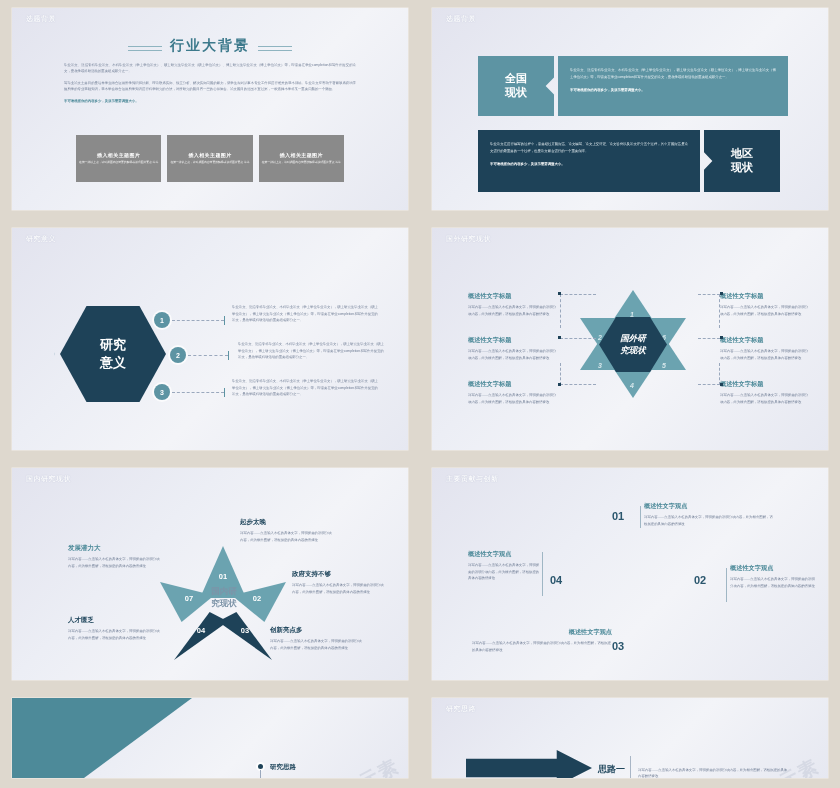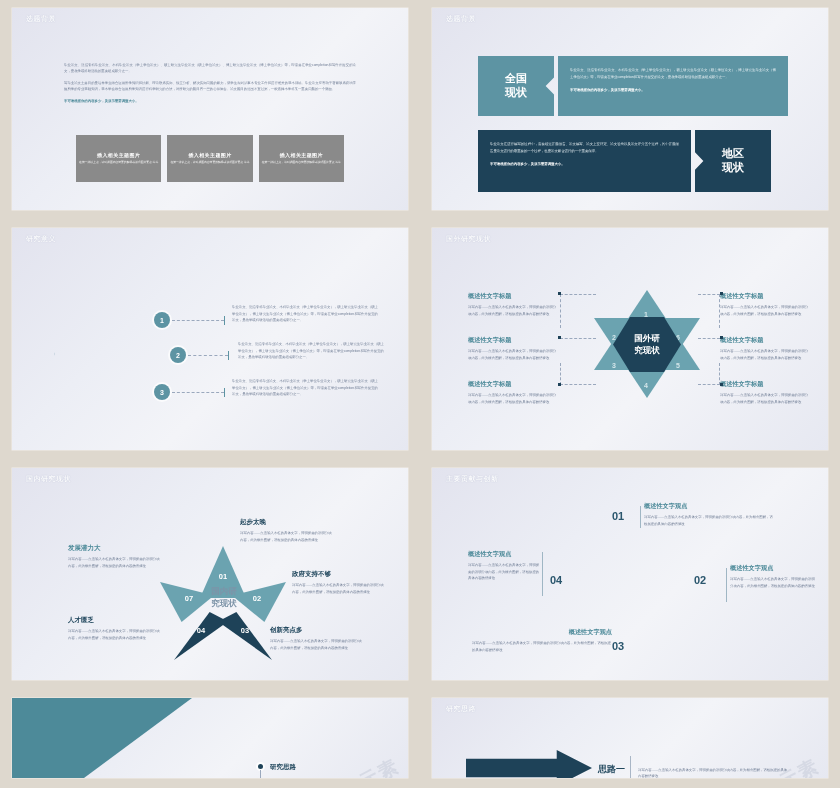--- a/index.html
+++ b/index.html
@@ -61,21 +61,21 @@
   .s1-box {
     flex: 1; height: 47px; background: #8a8a8a;
     display: flex; flex-direction: column; align-items: center; justify-content: center;
     color: #ffffff;
   }
   .s1-box-t { font-size: 5px; font-weight: bold; letter-spacing: 0.4px; }
   .s1-box-s { font-size: 2.8px; line-height: 1.7; text-align: center; margin-top: 2px; opacity: .92; }
   
   .s2-row { position: absolute; display: flex; align-items: stretch; }
   .s2-row-a { top: 48px; left: 46px; right: 40px; height: 60px; }
-  .s2-row-b { top: 122px; left: 46px; right: 57px; height: 62px; }
+  .s2-row-b { top: 122px; left: 46px; right: 48px; height: 62px; }
   .s2-tag {
     width: 76px; display: flex; align-items: center; justify-content: center;
     color: #fff; font-size: 11px; font-weight: bold; line-height: 1.25;
     text-align: right; position: relative;
   }
   .s2-tag.teal { background: #5d94a3; clip-path: polygon(0 0,100% 0,100% 36%,100% 36%,89% 50%,100% 64%,100% 100%,0 100%); }
   .s2-tag.navy { background: #1e4258; clip-path: polygon(0 0,100% 0,100% 100%,0 100%,0 64%,11% 50%,0 36%); }
   .s2-panel { flex: 1; padding: 11px 12px; }
   .s2-panel.teal { background: #5d94a3; margin-left: 4px; }
   .s2-panel.navy { background: #1e4258; margin-right: 4px; }
@@ -98,21 +98,21 @@
     position: absolute; width: 16px; height: 16px; border-radius: 50%;
     background: #5d94a3; color: #fff; font-size: 7px; font-weight: bold;
     display: flex; align-items: center; justify-content: center;
     box-shadow: 0 0 0 2px rgba(255,255,255,.7);
   }
   .s3-dash { position: absolute; height: 0; border-top: 0.6px dashed #9aa8bd; }
   .s3-txt { position: absolute; width: 146px; }
   .s3-txt p { font-size: 3.4px; line-height: 1.95; color: #6d7b93; text-align: justify; }
   .s3-tick { position: absolute; width: 0; height: 9px; border-left: 1.2px solid #5d94a3; }
   
-  .star6 { position: absolute; left: 162px; top: 62px; width: 106px; height: 108px; }
+  .star6 { position: absolute; left: 148px; top: 62px; width: 106px; height: 108px; font-style: italic; }
   .tri-up, .tri-dn { position: absolute; left: 0; width: 106px; height: 80px; background: #6ba3b0; }
   .tri-up { top: 0; clip-path: polygon(50% 0,100% 100%,0 100%); }
   .tri-dn { bottom: 0; clip-path: polygon(0 0,100% 0,50% 100%); }
   .hex-core {
     position: absolute; left: 19px; top: 27px; width: 68px; height: 55px;
     background: #1e4258;
     clip-path: polygon(25% 0,75% 0,100% 50%,75% 100%,25% 100%,0 50%);
     display: flex; align-items: center; justify-content: center;
     color: #fff; font-size: 8.5px; font-weight: bold; line-height: 1.4; text-align: center;
   }
@@ -168,20 +168,23 @@
 </style>
 </head>
 <body>
 
 <div class="grid">
 
   <div class="cell">
     <div class="slide">
       <div class="hdr">选题背景</div>
 
+      <div class="s1-title-wrap">
+        <span class="s1-title">行业大背景</span>
+      </div>
 
       <div class="s1-body">
         <div class="s1-p">毕业论文、泛指专科毕业论文、本科毕业论文（学士学位论文）、硕士研究生毕业论文（硕士学位论文）、博士研究生毕业论文（博士学位论文）等，即需要在学业completion和写作并提交的论文，是教学或科研活动的重要组成部分之一。</div>
         <div class="s1-p">写毕业论文主要目的是培养学生综合运用所学知识和技能、理论联系实际、独立分析、解决实际问题的能力，使学生得到从事本专业工作和进行相关的基本训练。毕业论文应有助于著能够系统地掌握所学的专业基础知识，基本学会综合运用所学知识进行科学研究的方法，对所研究的题目有一些的心得体会。论文题目的范围不宜过宽，一般选择本学科某一重要问题的一个侧面。</div>
         <div class="s1-p hl">字可请根据你的内容多少，及演示需要调整大小。</div>
       </div>
 
       <div class="s1-boxes">
         <div class="s1-box">
           <div class="s1-box-t">插入相关主题图片</div>
@@ -229,20 +232,26 @@
         </div>
       </div>
     </div>
   </div>
 
   <div class="cell">
     <div class="slide">
       <div class="hdr">研究意义</div>
 
       <div class="hex-ring"></div>
+      <div class="hex">
+        <div class="hex-label">
+          <span>研究</span><br>
+          <span>意义</span>
+        </div>
+      </div>
 
       <div class="bullet-num" style="left:142px;top:84px;">
           <span>1</span>
         </div>
       <div class="bullet-num" style="left:158px;top:119px;">
           <span>2</span>
         </div>
       <div class="bullet-num" style="left:142px;top:156px;">
           <span>3</span>
         </div>

